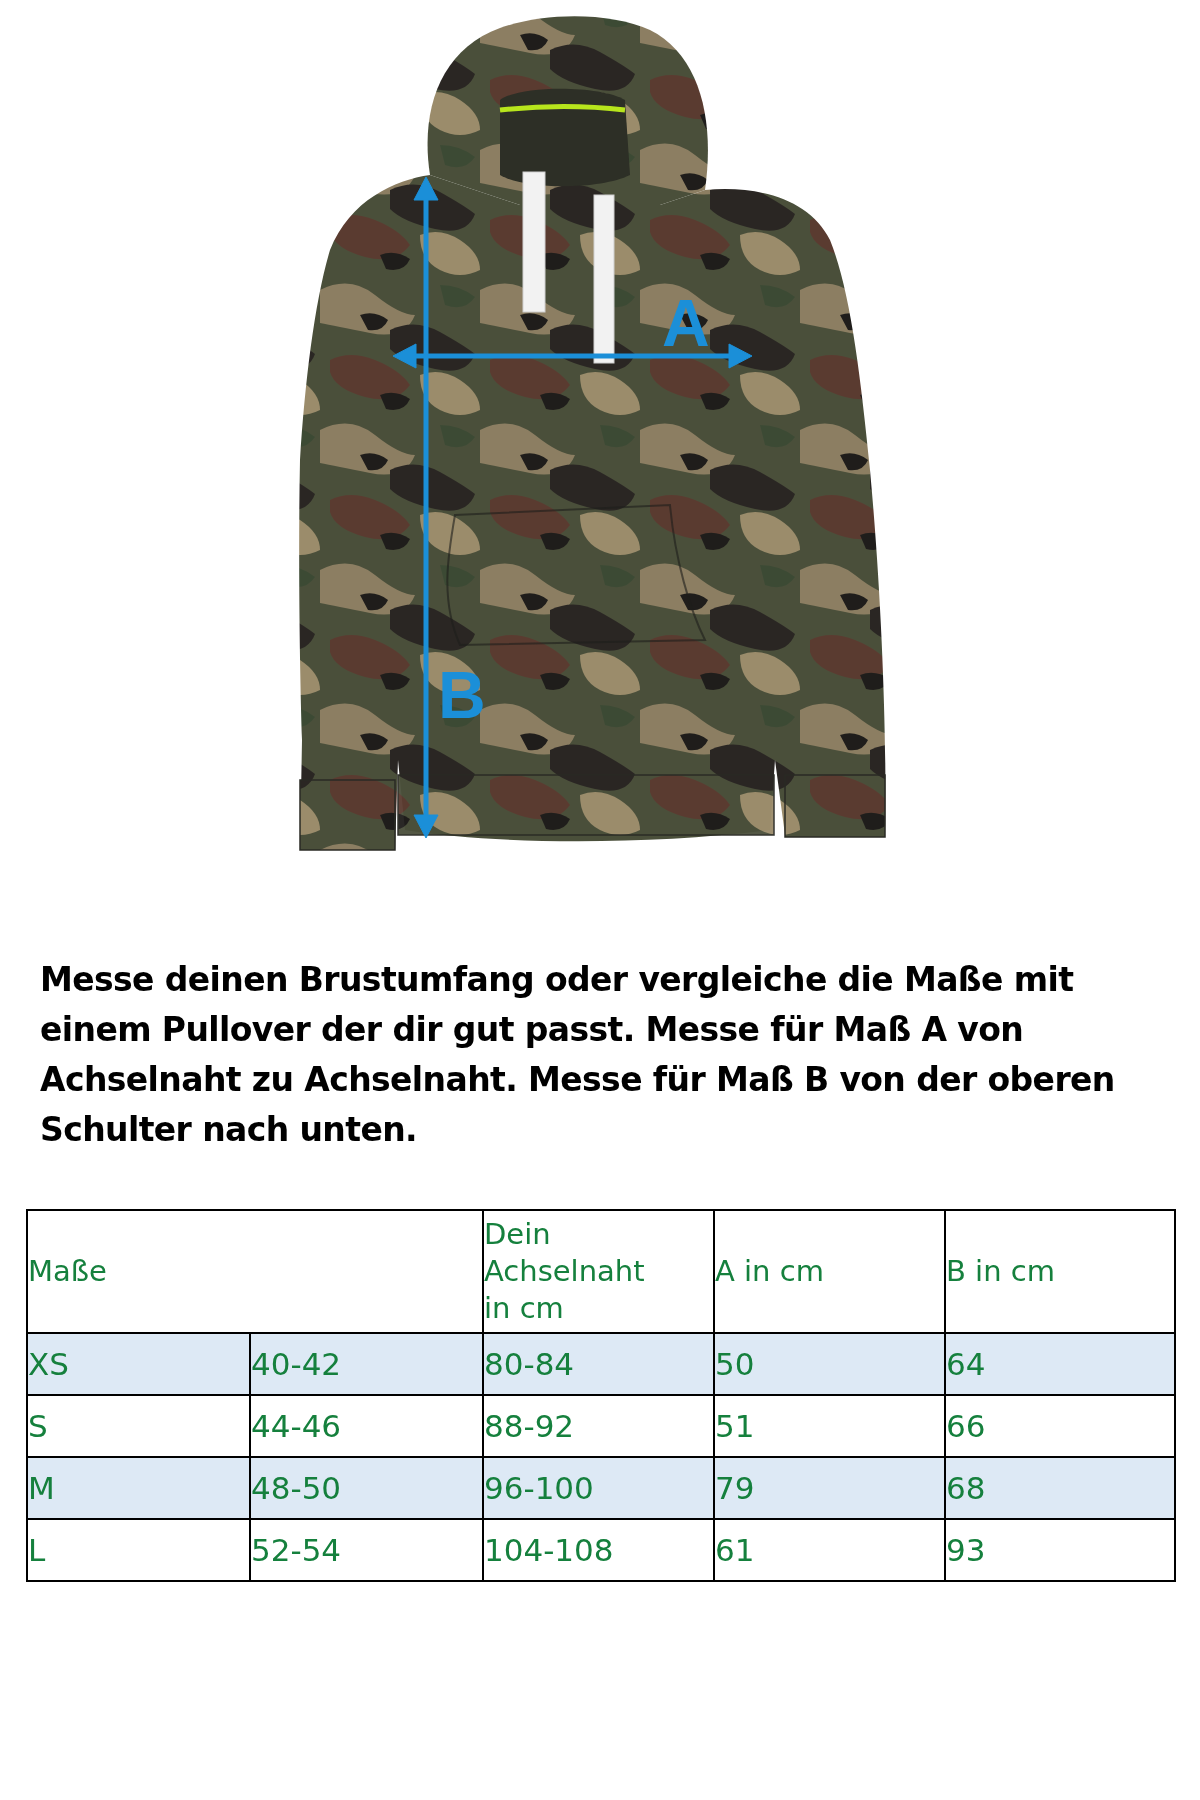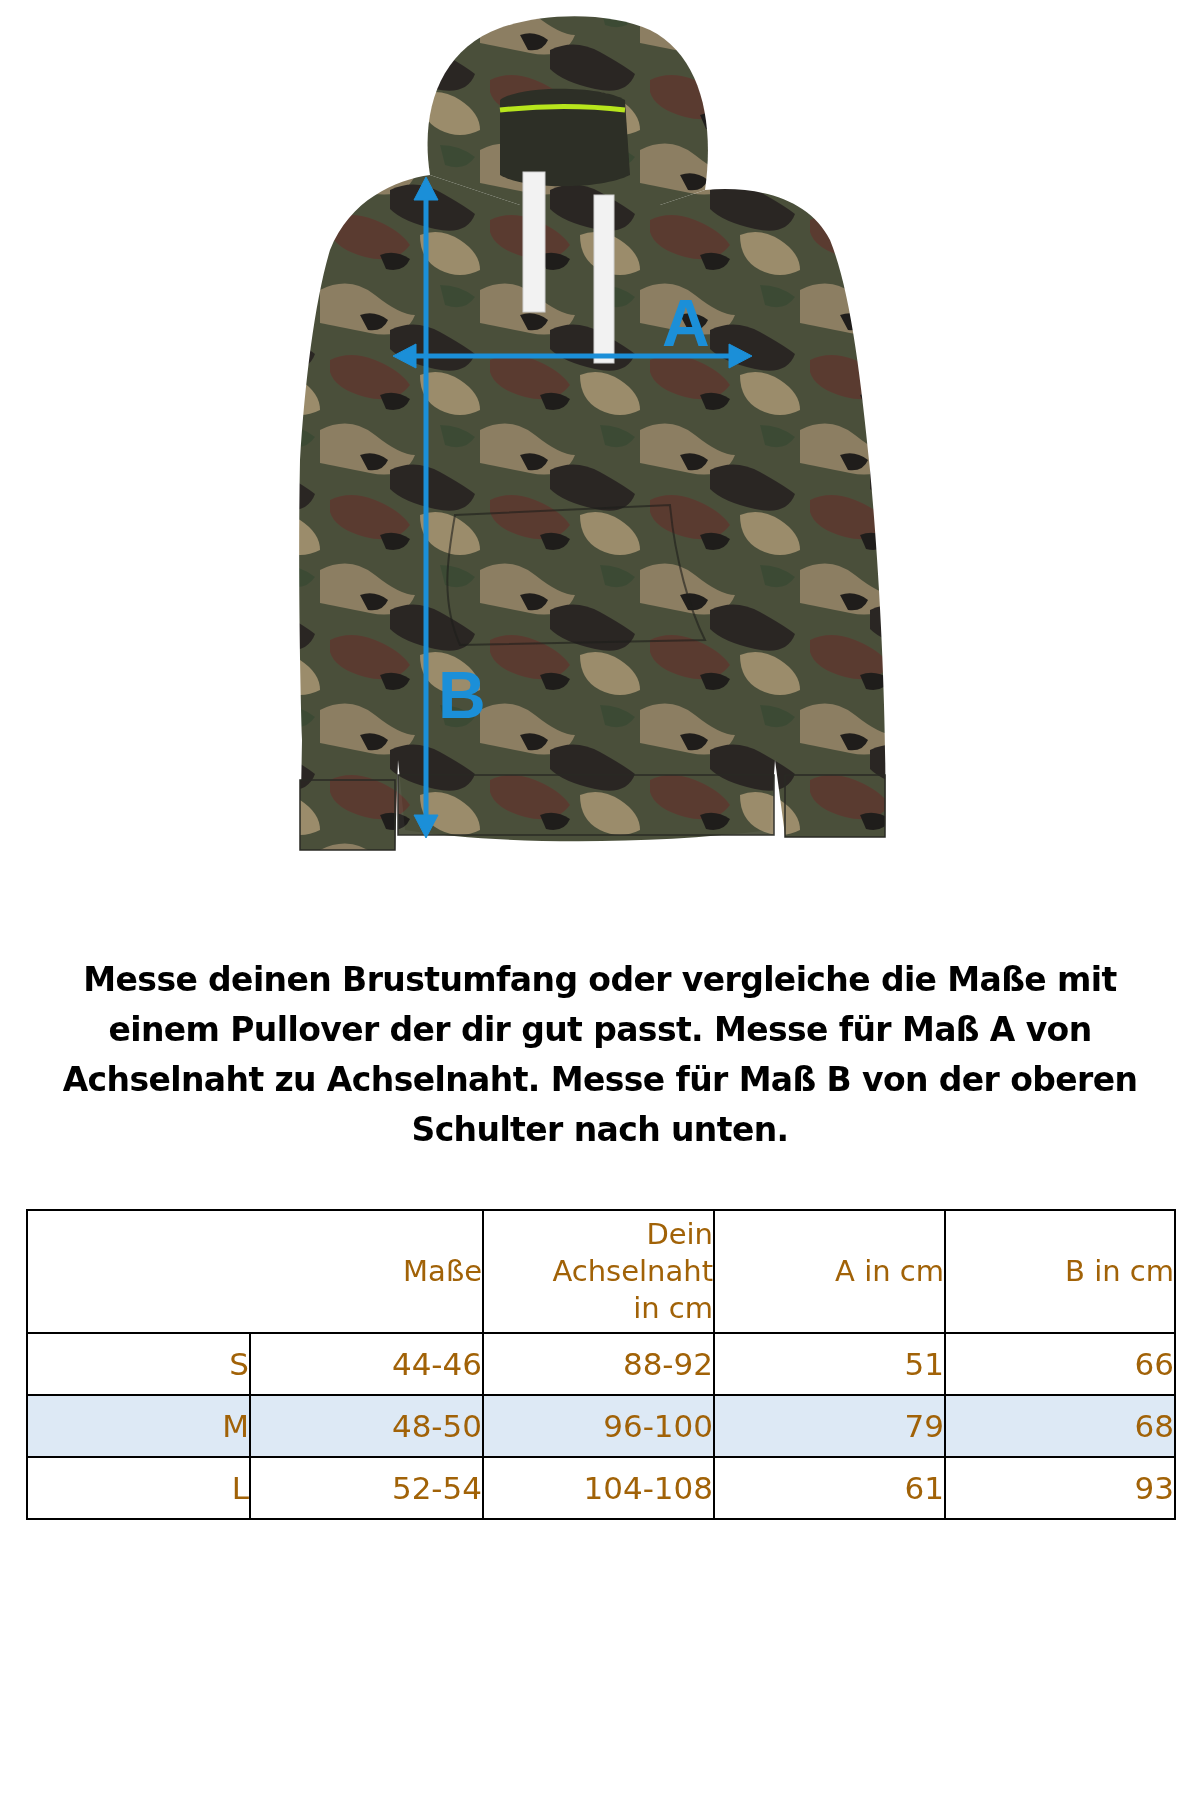--- a/index.html
+++ b/index.html
@@ -10,29 +10,29 @@
   .figure { position:absolute; left:0; top:0; width:1200px; height:880px; }
   .figure svg { position:absolute; left:0; top:0; }
 
   .measure-label { position:absolute; font-family:"Liberation Sans", sans-serif;
                    font-weight:700; font-size:66px; line-height:1; color:#1b8fd8; }
   .label-a { left:662px; top:290px; }
   .label-b { left:438px; top:662px; }
 
   
   .instructions { position:absolute; left:40px; top:922px; width:1120px;
-                  text-align:center; font-weight:700; font-size:33px; line-height:50px;
+                  font-weight:700; font-size:33px; line-height:50px;
                   font-family:"DejaVu Sans", sans-serif; letter-spacing:-0.6px; }
 
   
   .size-table { position:absolute; left:26px; top:1209px; width:1148px;
                 border-collapse:collapse; table-layout:fixed;
                 font-family:"DejaVu Sans", sans-serif; }
-  .size-table td, .size-table th { border:2.5px solid #000; text-align:right;
-                vertical-align:middle; padding:0; font-weight:400; color:#a16207; }
+  .size-table td, .size-table th { border:2.5px solid #000; text-align:left;
+                vertical-align:middle; padding:0; font-weight:400; color:#15803d; }
   .size-table th { height:121px; font-size:29px; line-height:37px; }
   .size-table td { height:60px; font-size:31px; }
   .size-table tr.band td { background:#dde9f5; }
   .size-table tr.plain td { background:#ffffff; }
 </style>
 </head>
 <body>
 
 <div class="figure">
   <svg width="1200" height="880" viewBox="0 0 1200 880">
@@ -101,20 +101,27 @@
       <th>
         <span>Dein</span><br>
         <span>Achselnaht</span><br>
         <span>in cm</span>
       </th>
       <th>A in cm</th>
       <th>B in cm</th>
     </tr>
   </thead>
   <tbody>
+    <tr class="band">
+      <td>XS</td>
+      <td>40-42</td>
+      <td>80-84</td>
+      <td>50</td>
+      <td>64</td>
+    </tr>
     <tr class="plain">
       <td>S</td>
       <td>44-46</td>
       <td>88-92</td>
       <td>51</td>
       <td>66</td>
     </tr>
     <tr class="band">
       <td>M</td>
       <td>48-50</td>

